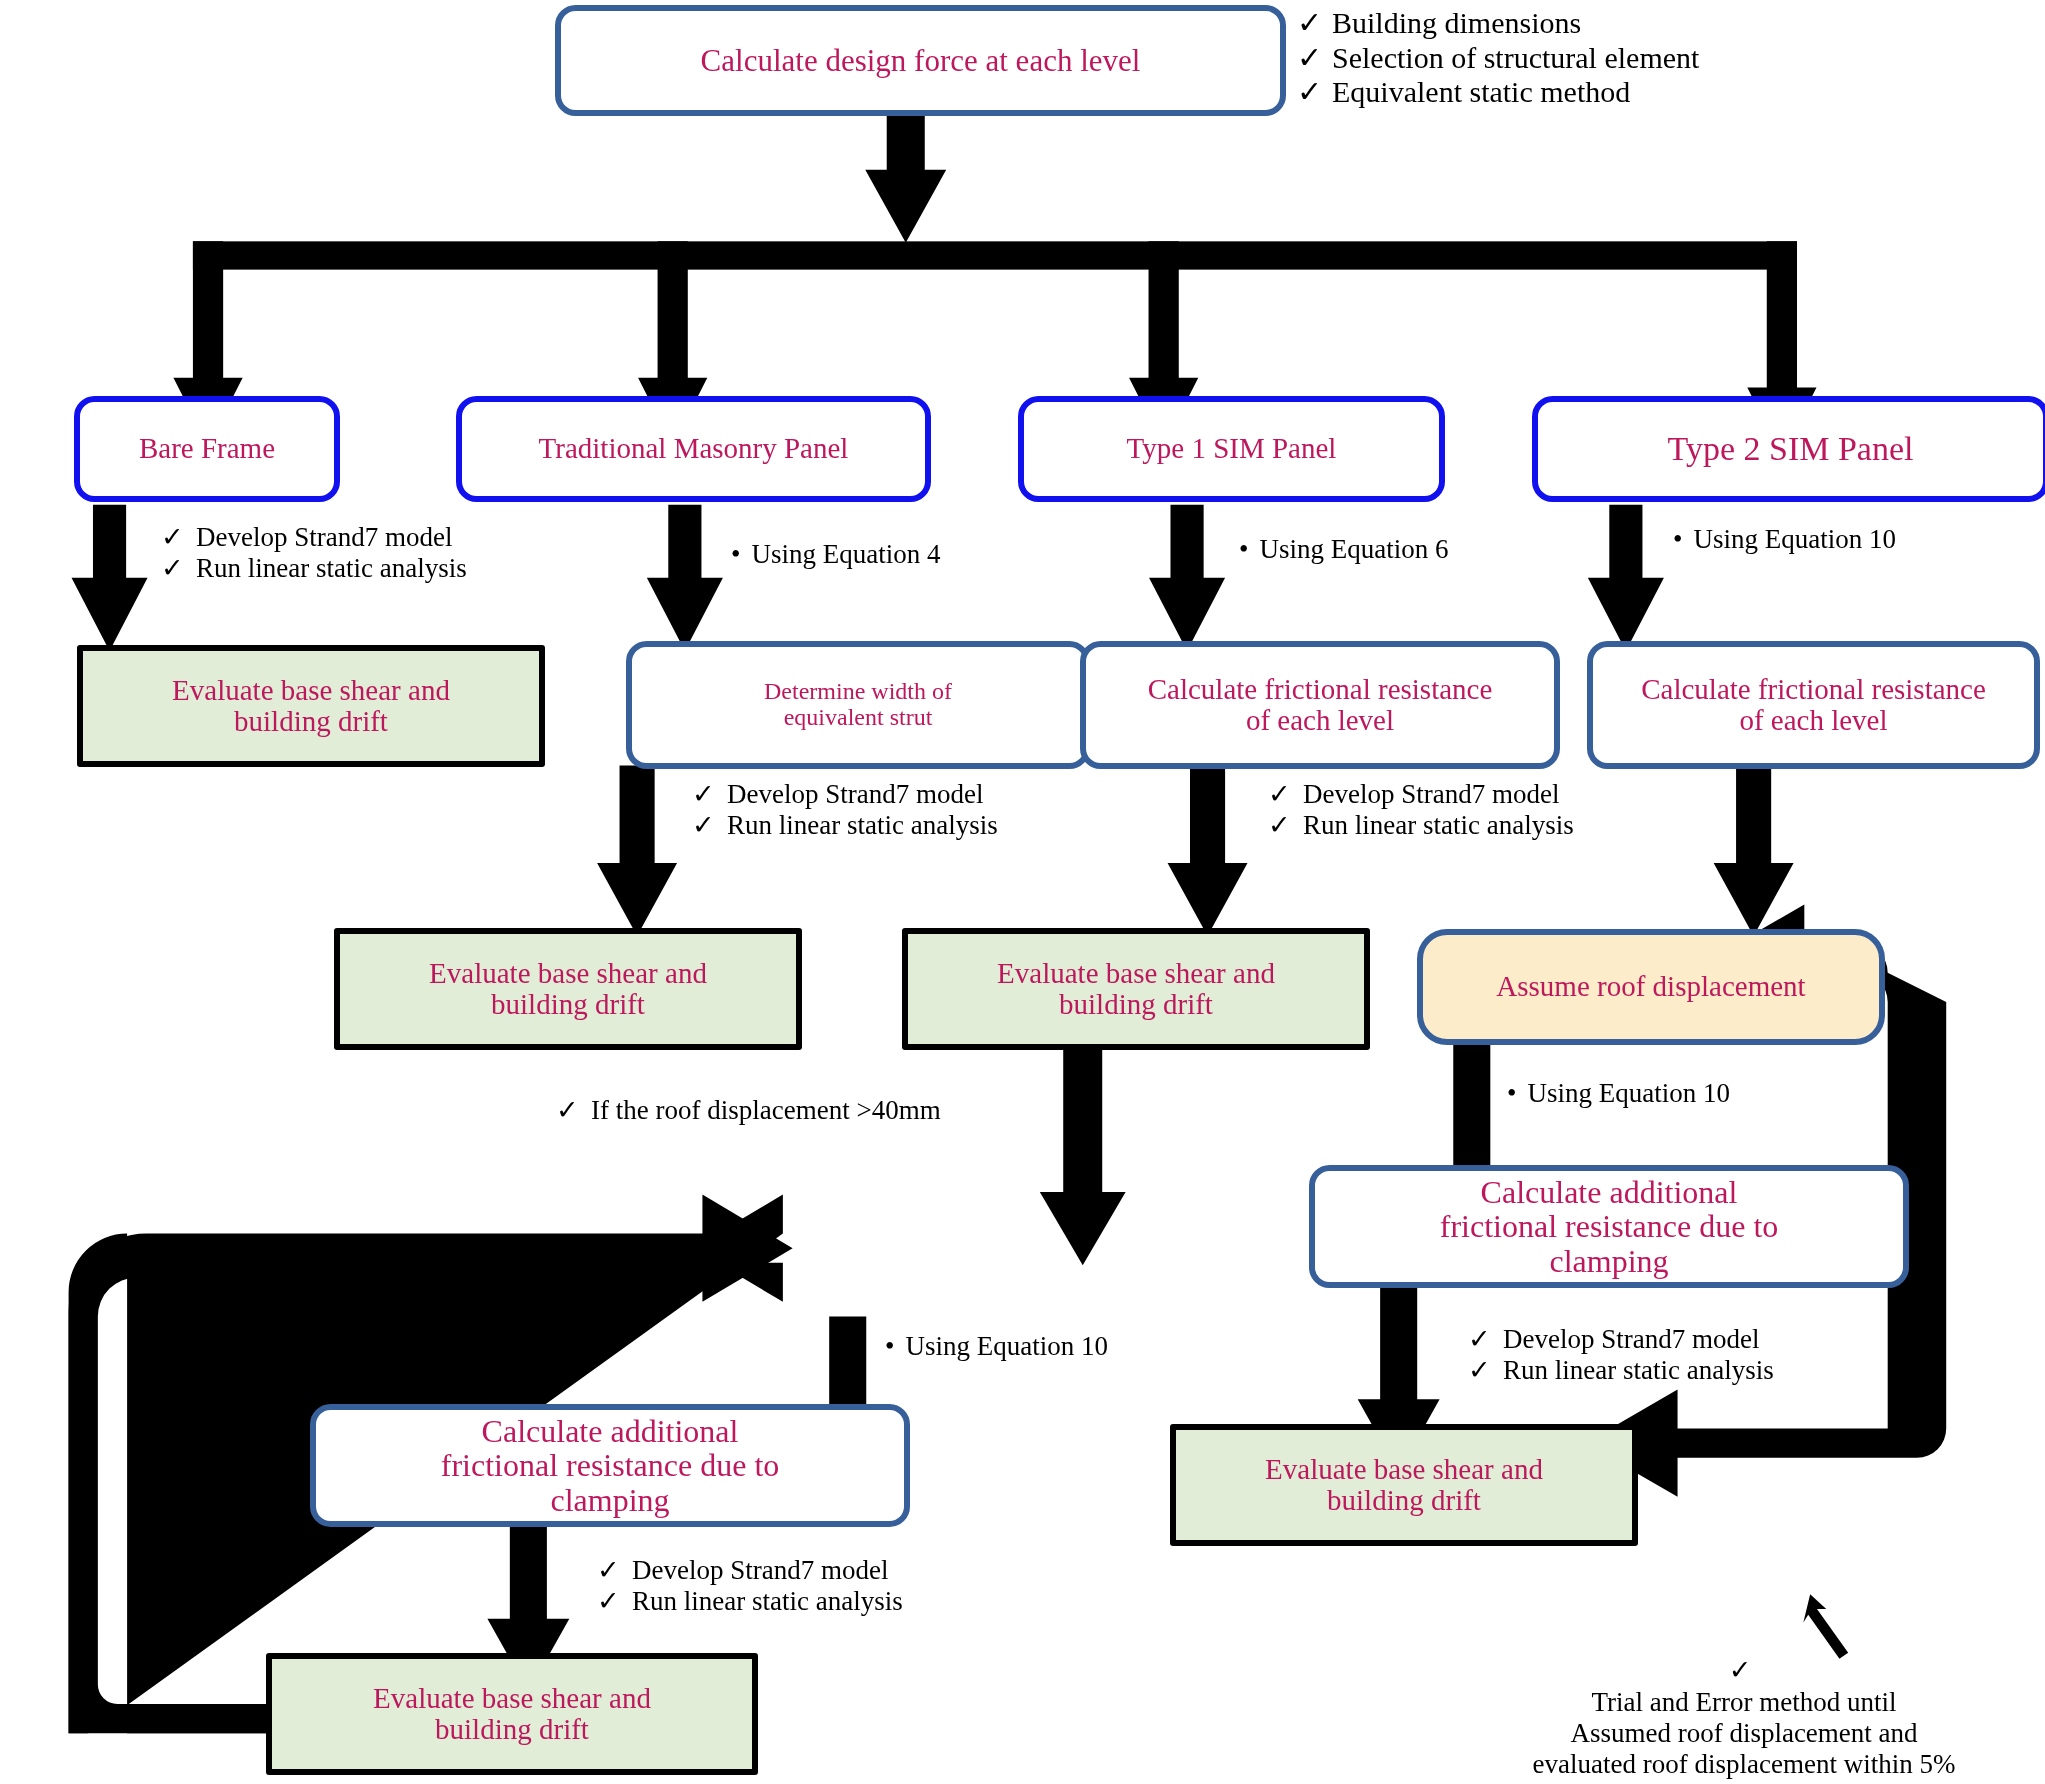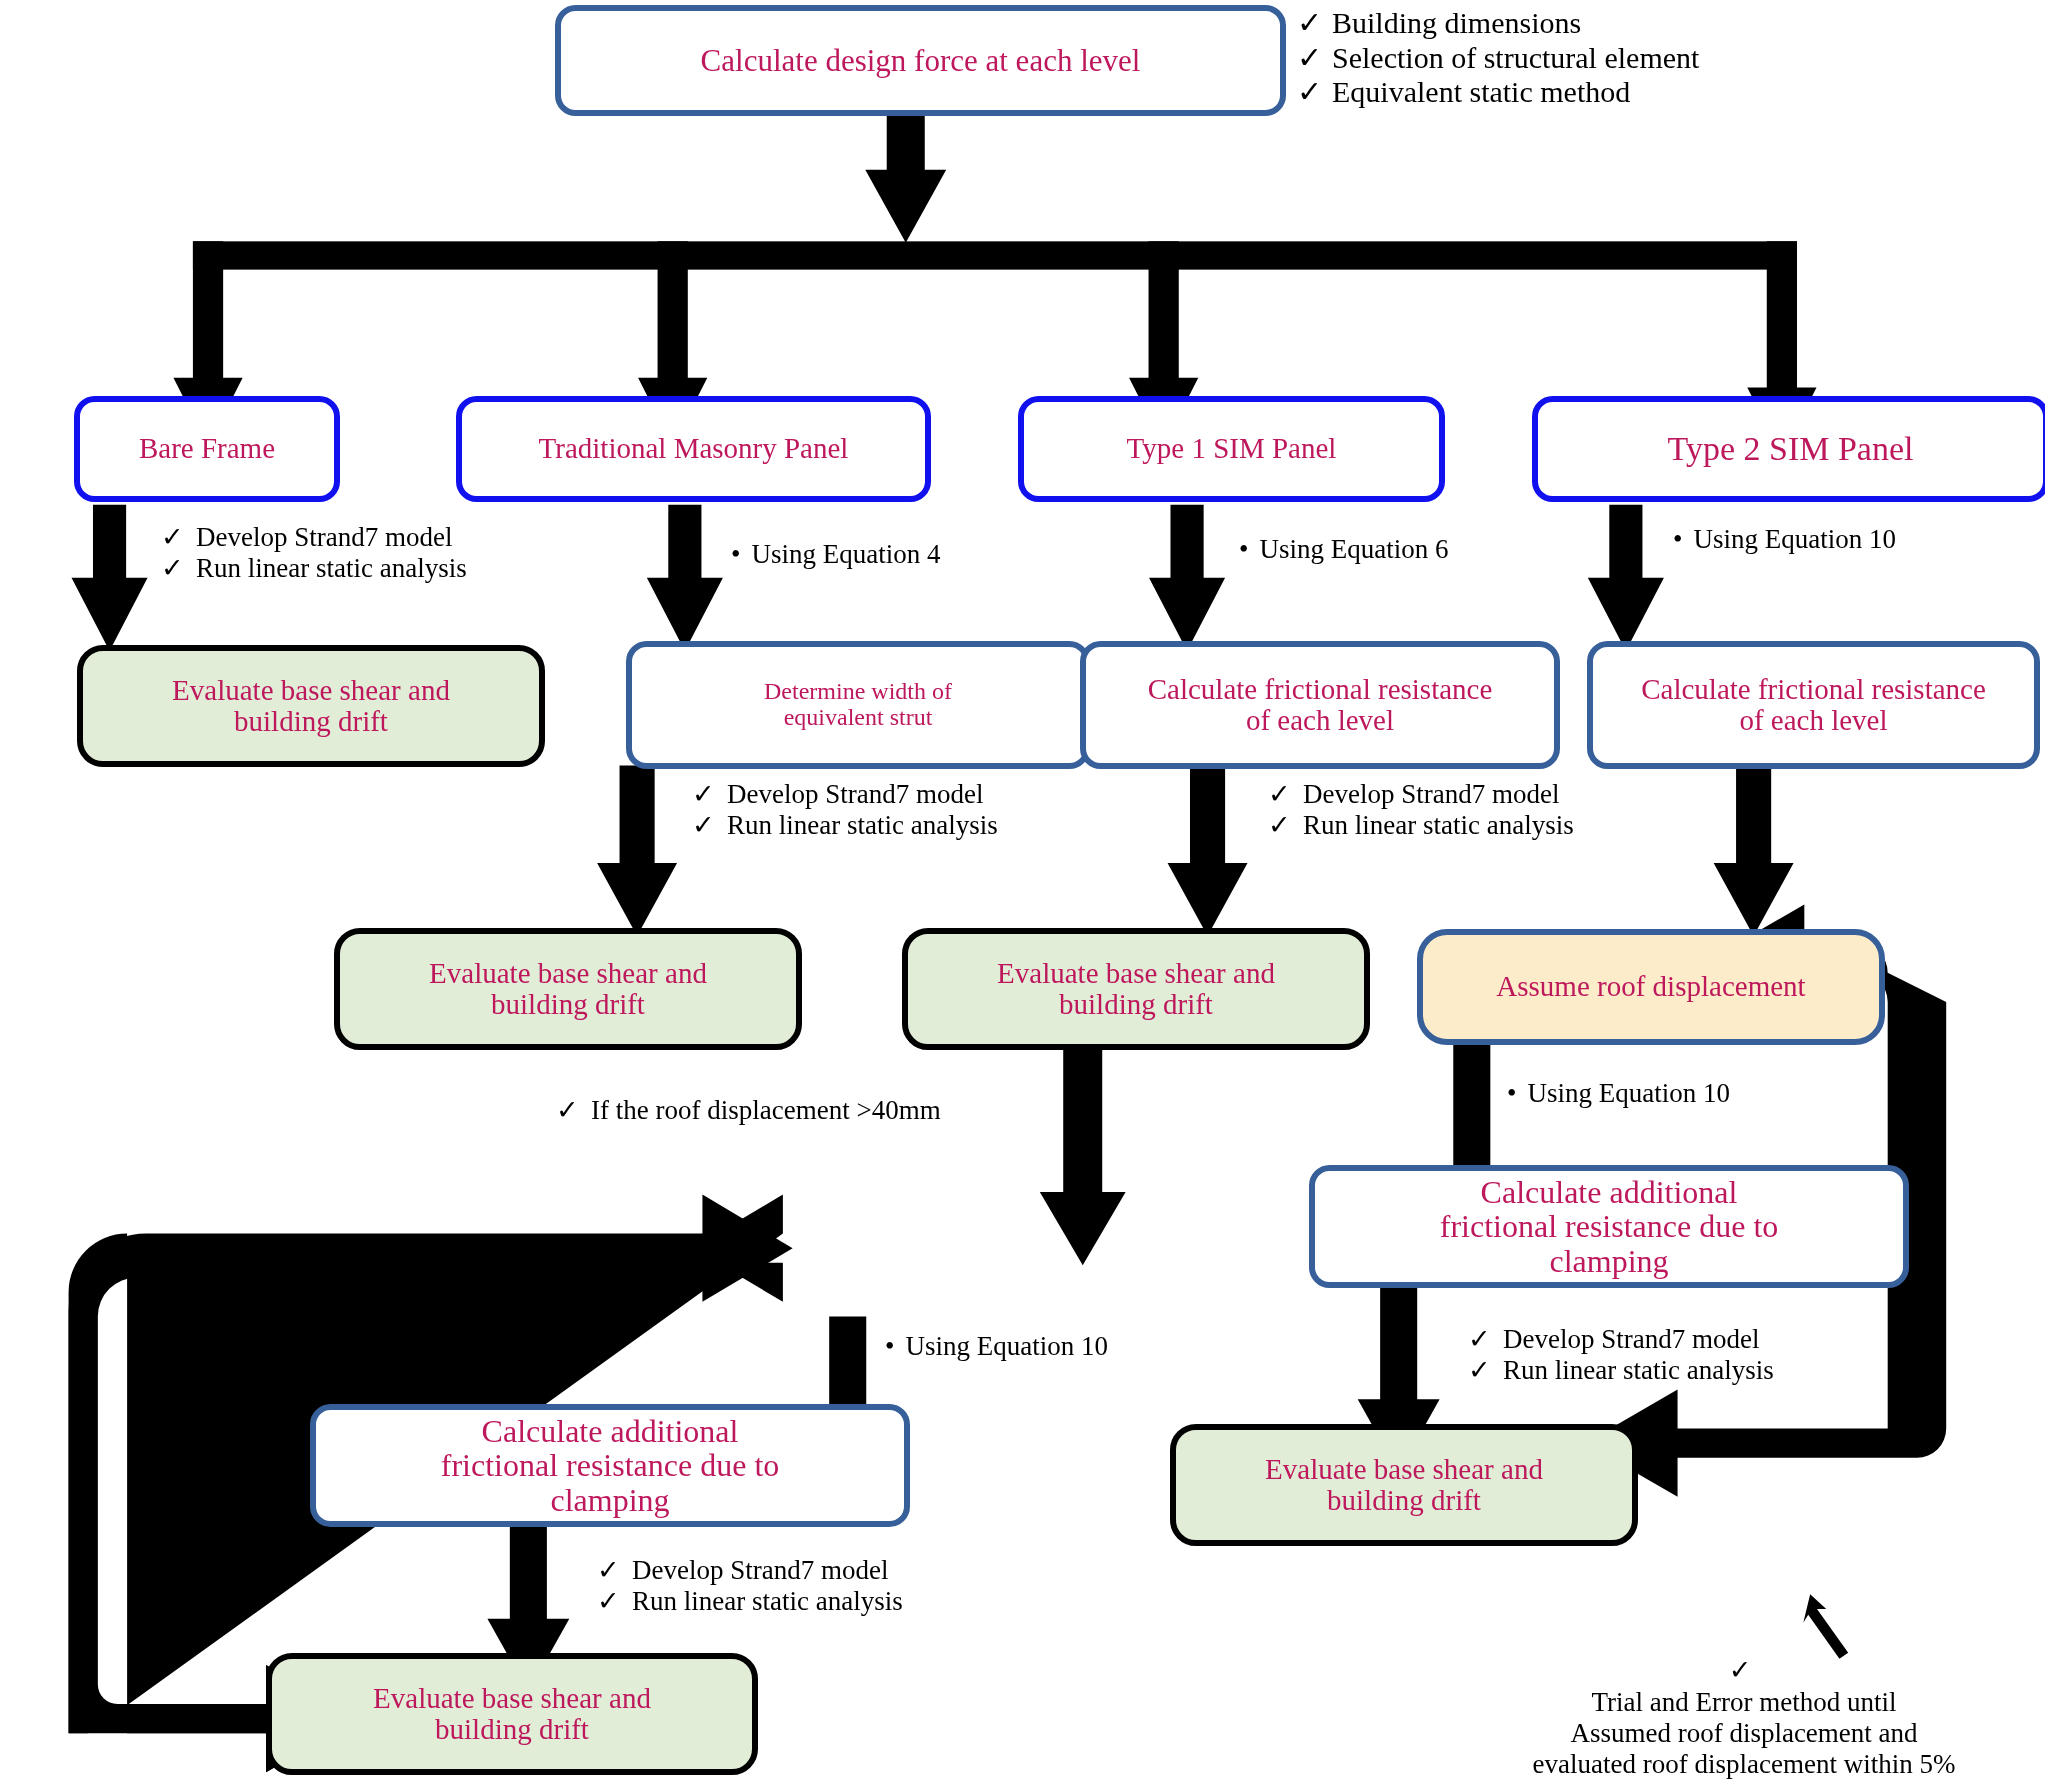--- a/index.html
+++ b/index.html
@@ -45,21 +45,21 @@
     border-radius: 20.5px;
     background: #ffffff;
   }
   .box-blue-bright {
     border: 6.3px solid #1111f0;
     border-radius: 20.5px;
     background: #ffffff;
   }
   .box-green {
     border: 6.3px solid #000000;
-    border-radius: 26px;
+    border-radius: 3px;
     background: #e2edd8;
     justify-content: center;
   }
   .box-cream {
     border: 6.3px solid #37609b;
     border-radius: 30px;
     background: #fcecc9;
   }
   
   .annot {

